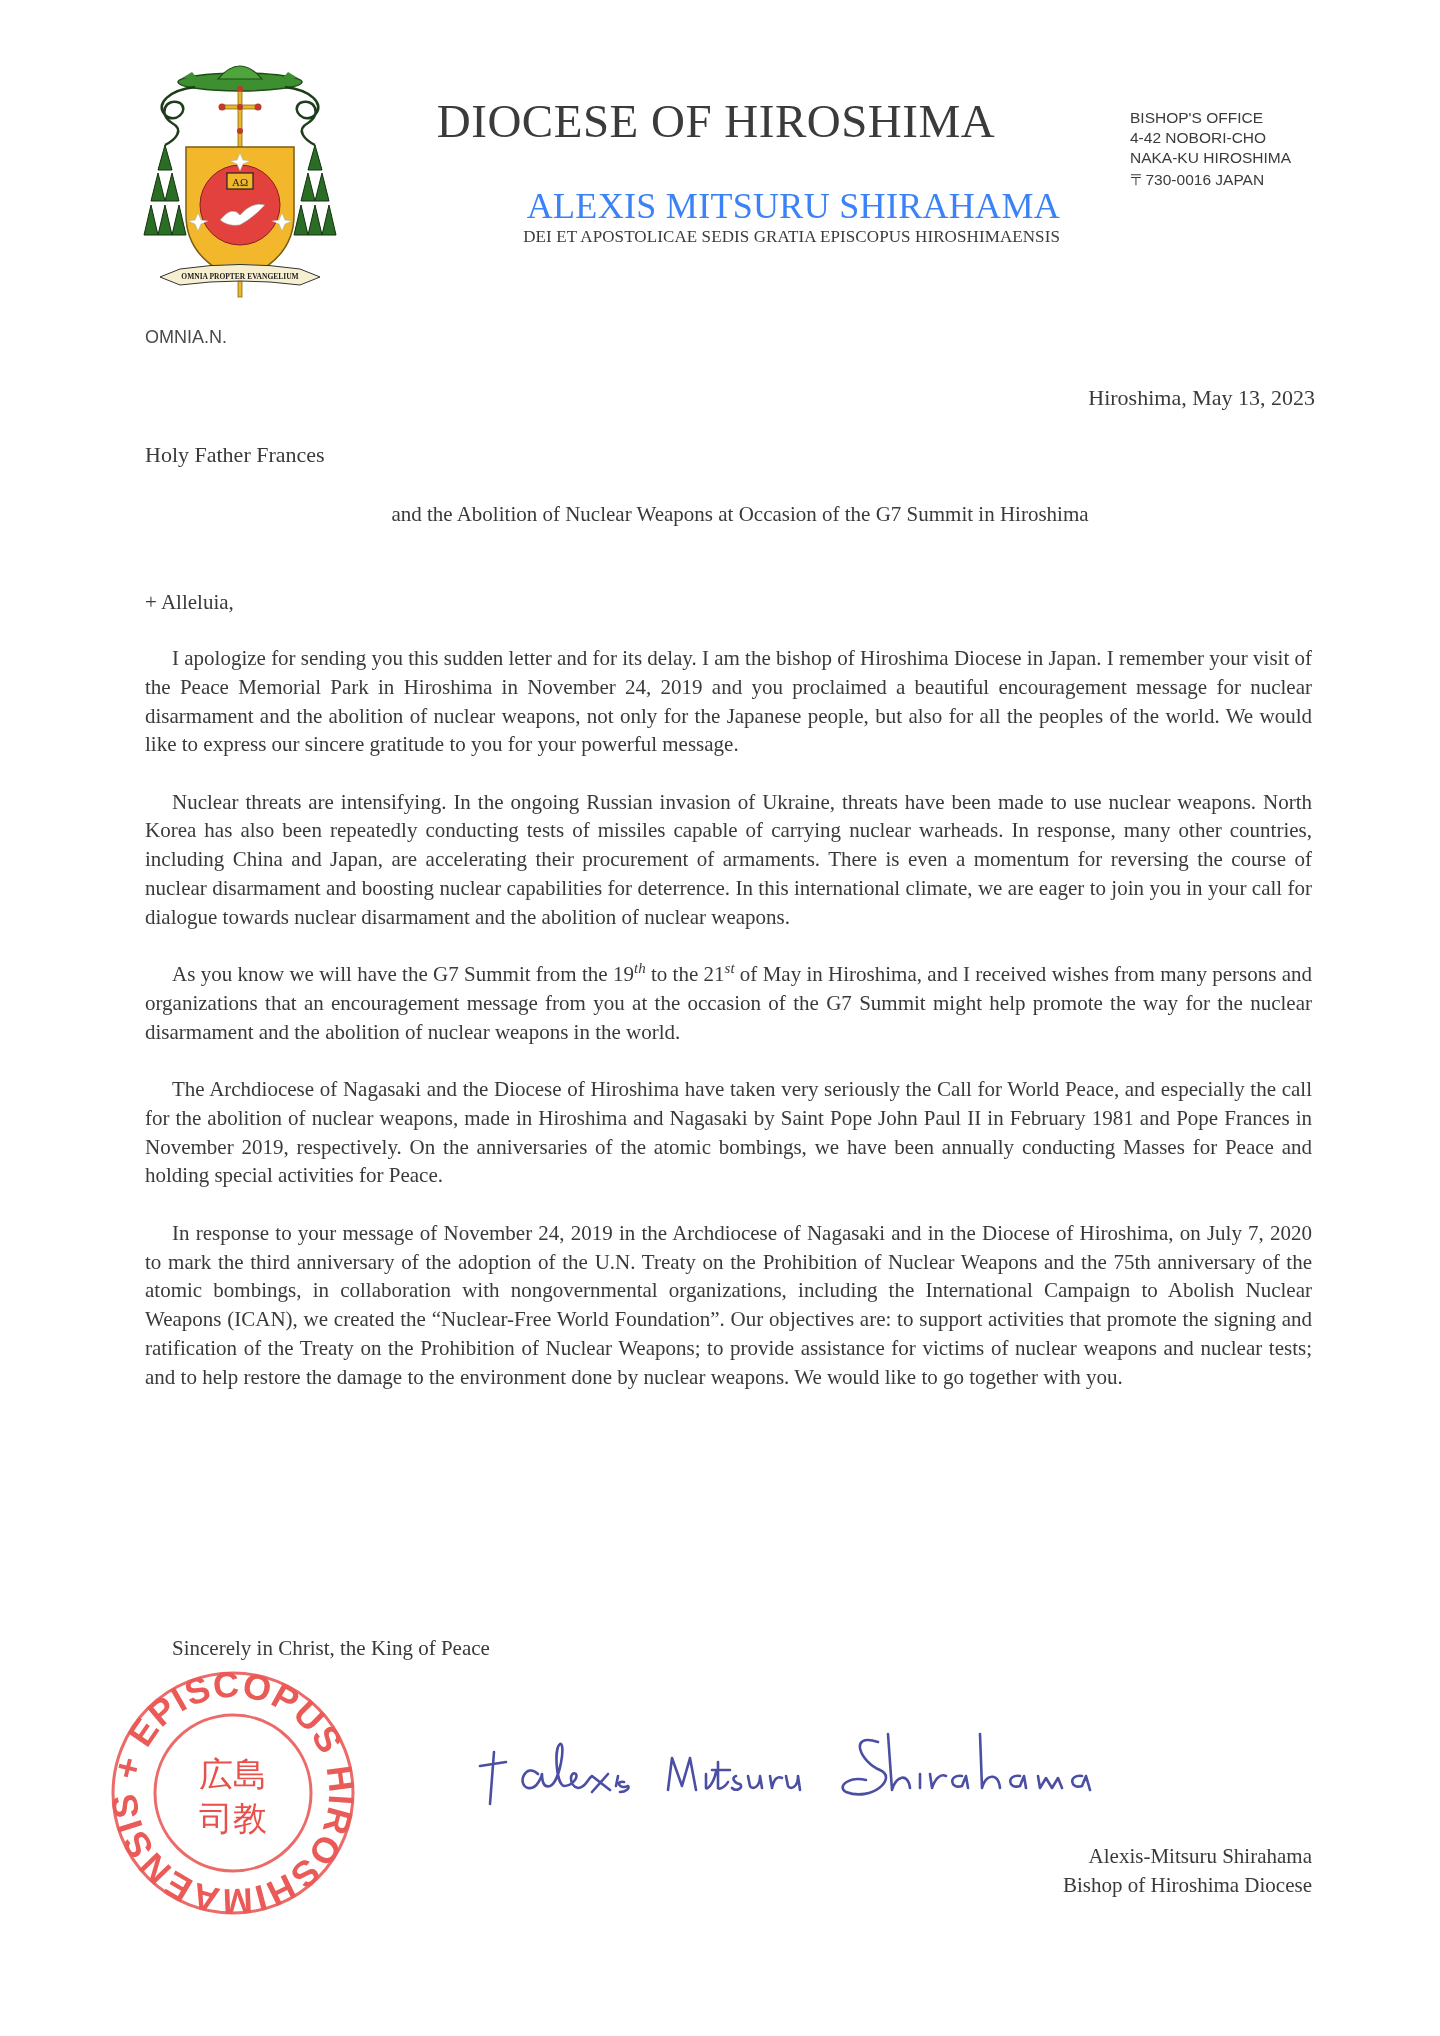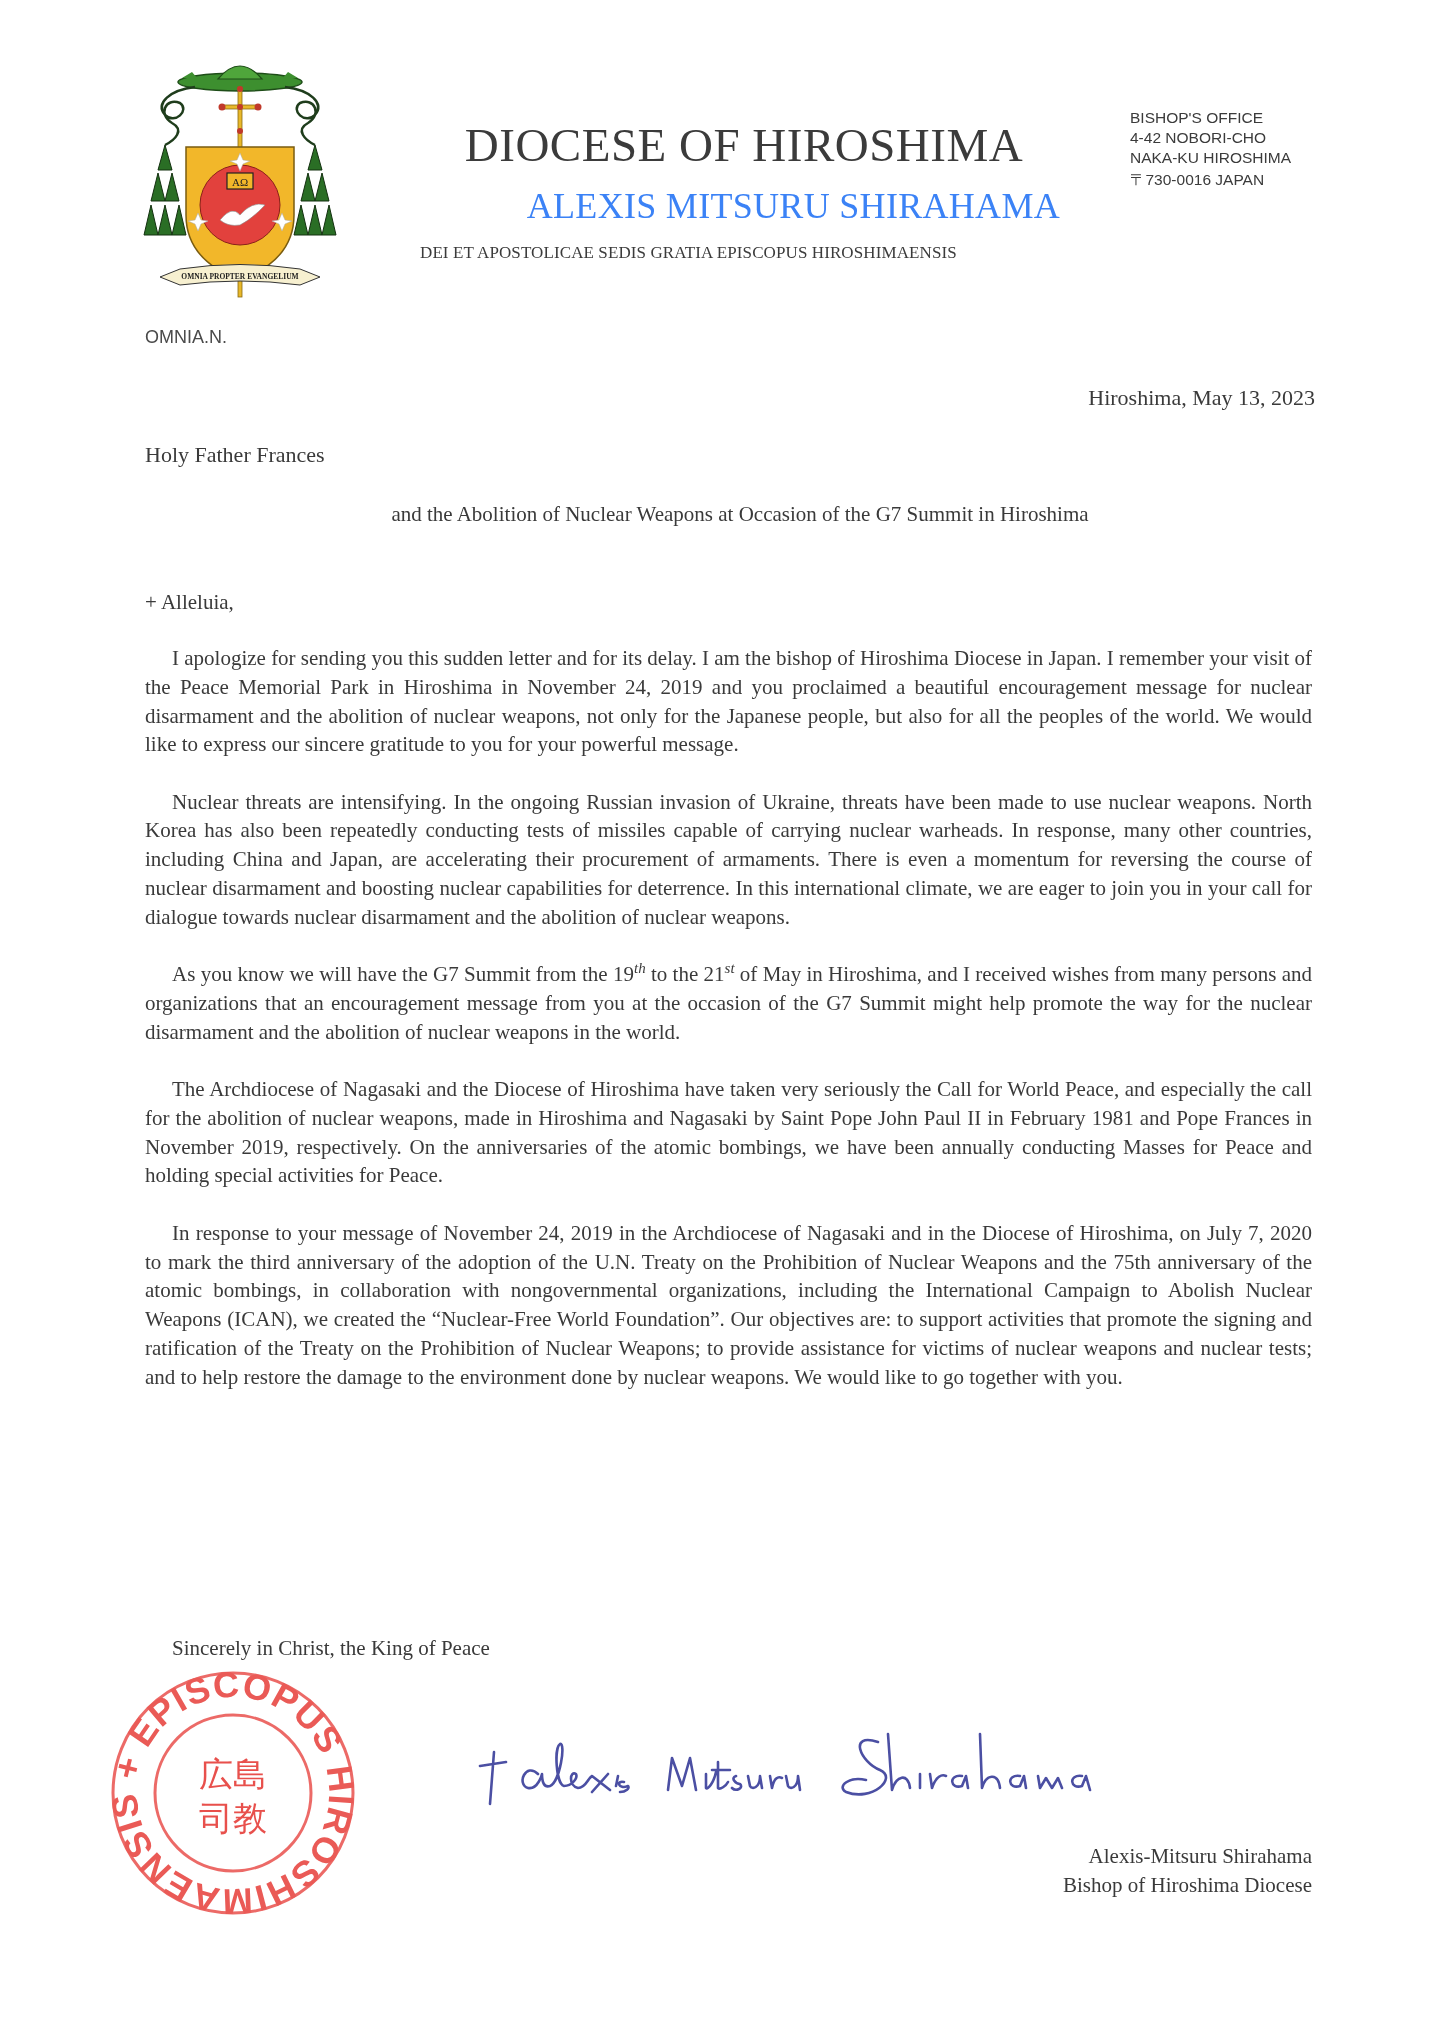--- a/index.html
+++ b/index.html
@@ -3,23 +3,23 @@
 <meta charset="utf-8">
 <style>
   html, body { margin: 0; padding: 0; background: #ffffff; }
   body { width: 1440px; height: 2036px; position: relative; overflow: hidden; color: #3a3a3a; }
   .abs { position: absolute; }
   .serif { font-family: "Liberation Serif", "DejaVu Serif", serif; }
   .sans { font-family: "Liberation Sans", "DejaVu Sans", sans-serif; }
 
   
   #crest { left: 140px; top: 55px; width: 200px; height: 250px; }
-  #diocese-title { left: 424px; top: 98px; width: 640px; text-align: center; font-size: 47px; letter-spacing: 0.5px; color: #3b3b3b; line-height: 1; margin-top: 24px; }
+  #diocese-title { left: 396px; top: 98px; width: 640px; text-align: center; font-size: 47px; letter-spacing: 0.5px; color: #3b3b3b; line-height: 1; }
   #bishop-name { left: 420px; top: 188px; width: 640px; text-align: right; font-size: 36px; color: #3b82f6; line-height: 1; letter-spacing: 0.3px; }
-  #bishop-latin { left: 420px; top: 244px; width: 640px; text-align: left; font-size: 17px; color: #3b3b3b; letter-spacing: 0.1px; line-height: 1; }
+  #bishop-latin { left: 420px; top: 228px; width: 640px; text-align: right; font-size: 17px; color: #3b3b3b; letter-spacing: 0.1px; line-height: 1; }
   #office-block { left: 1130px; top: 108px; width: 220px; text-align: left; font-size: 15.5px; line-height: 20px; color: #3b3b3b; }
   #office-block div { white-space: nowrap; }
 
   #prot { left: 145px; top: 327px; font-size: 18px; color: #4a4a4a; }
   #date { right: 125px; top: 385px; font-size: 22px; }
   #salutation-to { left: 145px; top: 442px; font-size: 22px; }
   #subject { left: 250px; top: 499px; width: 980px; text-align: center; font-size: 21px; line-height: 30px; }
   #alleluia { left: 145px; top: 590px; font-size: 21px; }
 
   #letter-body { left: 145px; top: 644px; width: 1167px; font-size: 21px; line-height: 28.8px; text-align: justify; }

